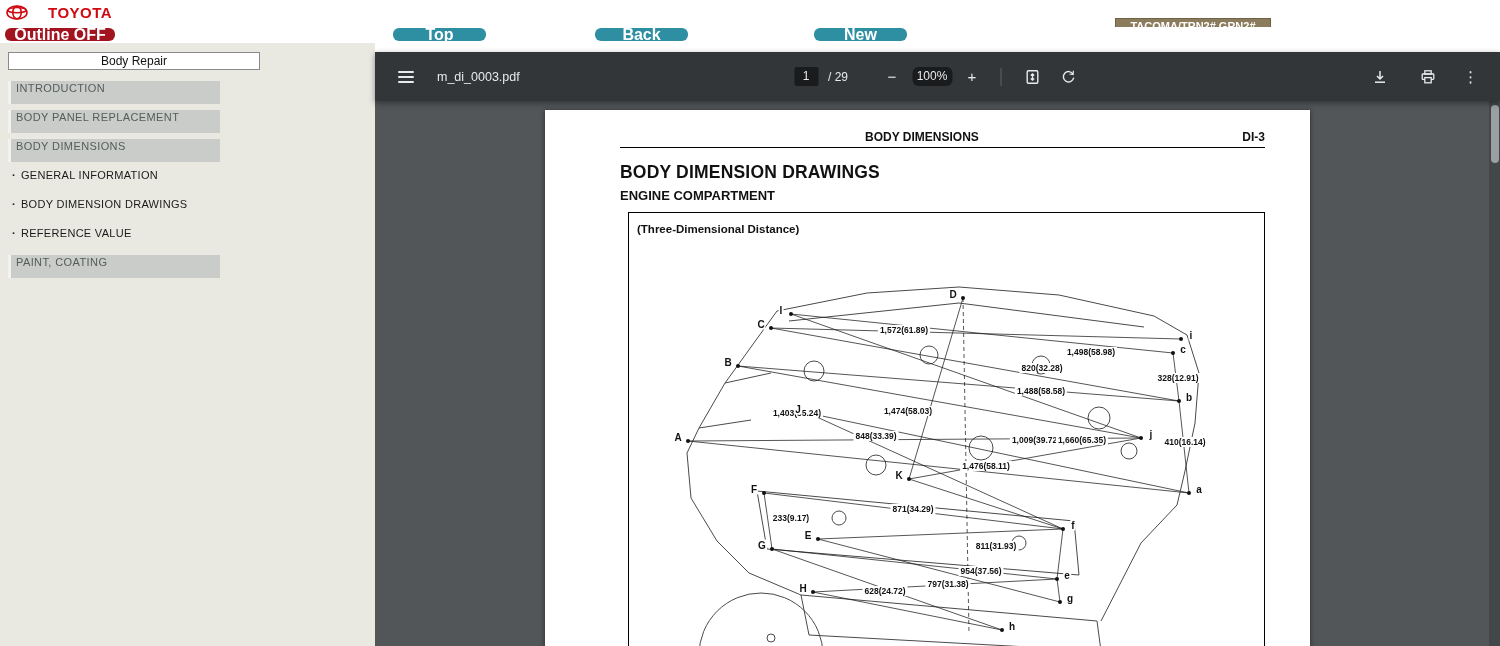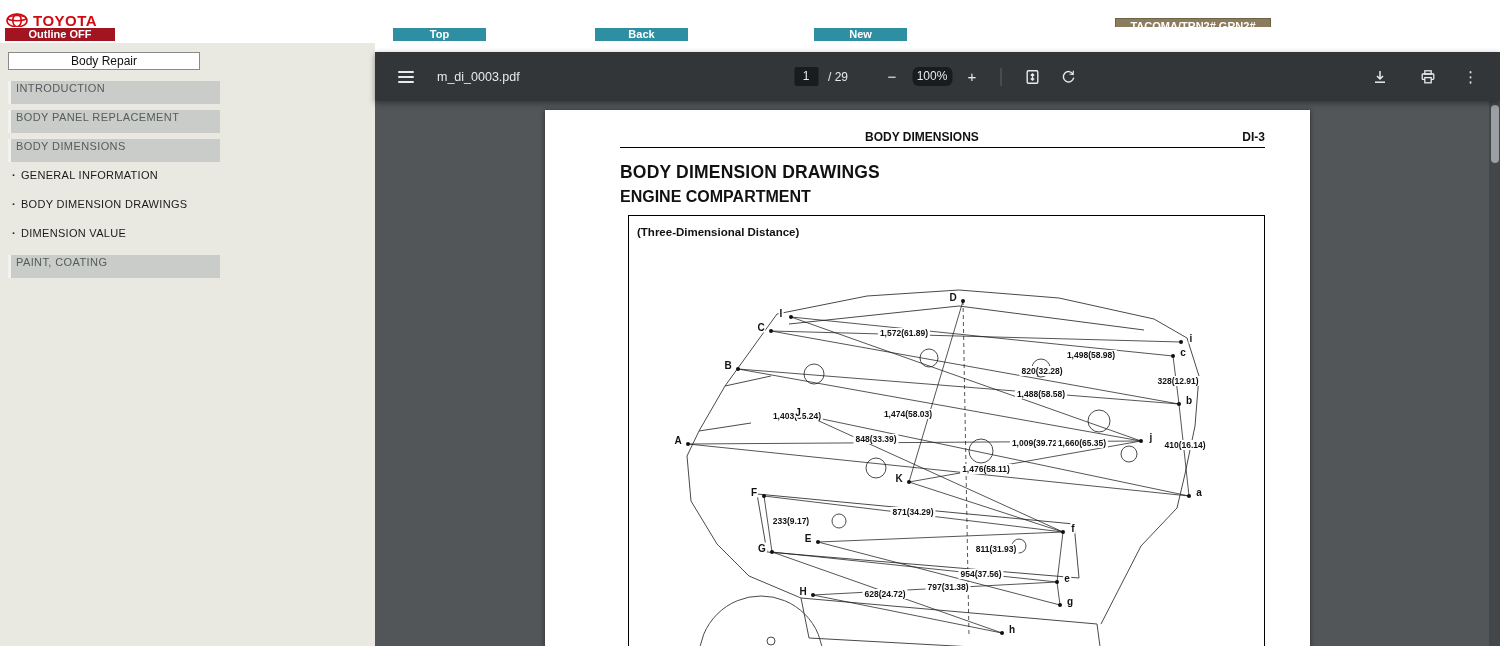--- a/index.html
+++ b/index.html
@@ -4,38 +4,38 @@
 <style>
   :root{
     --c-brand-red:#d10a12; --c-title-red:#a8323a; --c-teal:#2e8fa3; --c-dark-red:#a21420;
     --c-badge-tan:#8c7c5e; --c-toolbar-bg:#323639; --c-viewer-bg:#525659;
   }
   *{margin:0;padding:0;box-sizing:border-box;}
   html,body{width:1500px;height:646px;overflow:hidden;font-family:"Liberation Sans",sans-serif;background:#fff;}
 
   
   .topbar{position:relative;height:27px;background:#fff;}
-  .logo{position:absolute;left:6px;top:12px;display:flex;align-items:center;gap:5px;}
+  .logo{position:absolute;left:6px;top:4px;display:flex;align-items:center;gap:20px;}
   .logo .brand{font-size:15px;font-weight:bold;color:var(--c-brand-red);letter-spacing:0.5px;}
   .gsic-title{position:absolute;left:172px;top:3px;font-size:15.5px;font-weight:bold;color:var(--c-title-red);}
   .model-badge{position:absolute;left:1115px;top:7px;width:156px;height:17px;background:var(--c-badge-tan);
     border:1px solid #6e6247;color:#fff;font-size:11px;font-weight:bold;text-align:center;line-height:15px;margin-top:11px;}
 
   
   .btnrow{position:relative;height:16px;background:#fff;}
-  .flatbtn{position:absolute;top:1px;height:13px;color:#fff;font-size:11px;font-weight:bold;
-    text-align:center;line-height:13px;cursor:pointer;}
+  .flatbtn{position:absolute;top:1px;height:13px;color:#fff;font-size:16px;font-weight:bold;
+    text-align:center;line-height:13px;cursor:pointer;border-radius:6px;}
   .btn-outline{left:5px;width:110px;background:var(--c-dark-red);}
   .btn-teal{background:var(--c-teal);width:93px;}
   .btn-top{left:393px;} .btn-back{left:595px;} .btn-new{left:797px;margin-left:17px;}
 
   
   .workspace{display:flex;height:603px;}
   .leftpane{width:375px;background:#e9e9e2;padding:9px 0 0 8px;flex-shrink:0;}
-  .bodyrepair{width:192px;height:18px;background:#fff;border:1px solid #8a8a8a;font-size:12px;color:#111;
+  .bodyrepair{width:252px;height:18px;background:#fff;border:1px solid #8a8a8a;font-size:12px;color:#111;
     text-align:center;line-height:16px;}
   .nav-list{margin-top:11px;width:212px;}
   .nav-row{margin-bottom:6px;height:23px;font-size:11px;line-height:15px;cursor:pointer;}
   .row-section{background:#c9ccc8;color:#565c5b;border-left:3px solid #f2f2ee;padding-left:5px;letter-spacing:0.4px;}
   .row-sub{background:transparent;color:#1a1a1a;padding-left:4px;letter-spacing:0.3px;}
   .row-sub .bullet{margin-right:5px;font-weight:bold;}
 
   
   .viewer-wrap{flex:1;background:#fff;display:flex;flex-direction:column;}
   .viewer{margin-top:9px;flex:1;display:flex;flex-direction:column;min-height:0;}
@@ -61,21 +61,21 @@
   .scrollbar{position:absolute;right:0;top:0;bottom:0;width:11px;background:#43474a;}
   .scroll-thumb{position:absolute;left:1.5px;top:4px;width:8px;height:58px;background:#9b9ea2;border-radius:4px;}
 
   
   .doc-inner{margin:0 45px 0 75px;}
   .doc-header{display:flex;justify-content:space-between;align-items:flex-end;padding-top:20px;
     border-bottom:1.5px solid #000;padding-bottom:3px;}
   .doc-header .dh-title{font-size:12px;font-weight:bold;margin-left:245px;}
   .doc-header .dh-code{font-size:12px;font-weight:bold;}
   .doc-title{font-size:17.5px;font-weight:bold;margin-top:14px;letter-spacing:0.2px;}
-  .doc-subtitle{font-size:16px;font-weight:bold;margin-top:5px;}
+  .doc-subtitle{font-size:13px;font-weight:bold;margin-top:5px;}
   .figure-box{position:relative;margin-left:8px;margin-top:9px;width:637px;height:640px;border:1px solid #000;}
   .fig-caption{position:absolute;left:8px;top:10px;font-size:11.5px;font-weight:bold;}
   .drawing-svg{position:absolute;left:0;top:0;}
   #drawing-layer{position:absolute;left:0;top:0;width:637px;height:560px;}
   .dim-label{position:absolute;transform:translate(-50%,-50%);background:#fff;padding:0 2px;
     font-size:8.5px;font-weight:bold;line-height:1.18;text-align:center;white-space:nowrap;display:flex;}
   .pt-label{position:absolute;transform:translate(-50%,-50%);font-size:10px;font-weight:bold;
     background:#fff;padding:0 1px;}
 </style>
 </head>
@@ -103,21 +103,21 @@
 <div class="workspace">
 
   <div class="leftpane">
     <div class="bodyrepair">Body Repair</div>
     <div class="nav-list">
       <div class="nav-row row-section">INTRODUCTION</div>
       <div class="nav-row row-section">BODY PANEL REPLACEMENT</div>
       <div class="nav-row row-section">BODY DIMENSIONS</div>
       <div class="nav-row row-sub"><span class="bullet">·</span><span>GENERAL INFORMATION</span></div>
       <div class="nav-row row-sub"><span class="bullet">·</span><span>BODY DIMENSION DRAWINGS</span></div>
-      <div class="nav-row row-sub"><span class="bullet">·</span><span>DIMENSION VALUE</span></div>
+      <div class="nav-row row-sub"><span class="bullet">·</span><span>REFERENCE VALUE</span></div>
       <div class="nav-row row-section">PAINT, COATING</div>
     </div>
   </div>
 
   <div class="viewer-wrap">
     <div class="viewer">
 
       <div class="pdf-toolbar">
         <div class="tb-left">
           <div class="tb-iconbtn">

